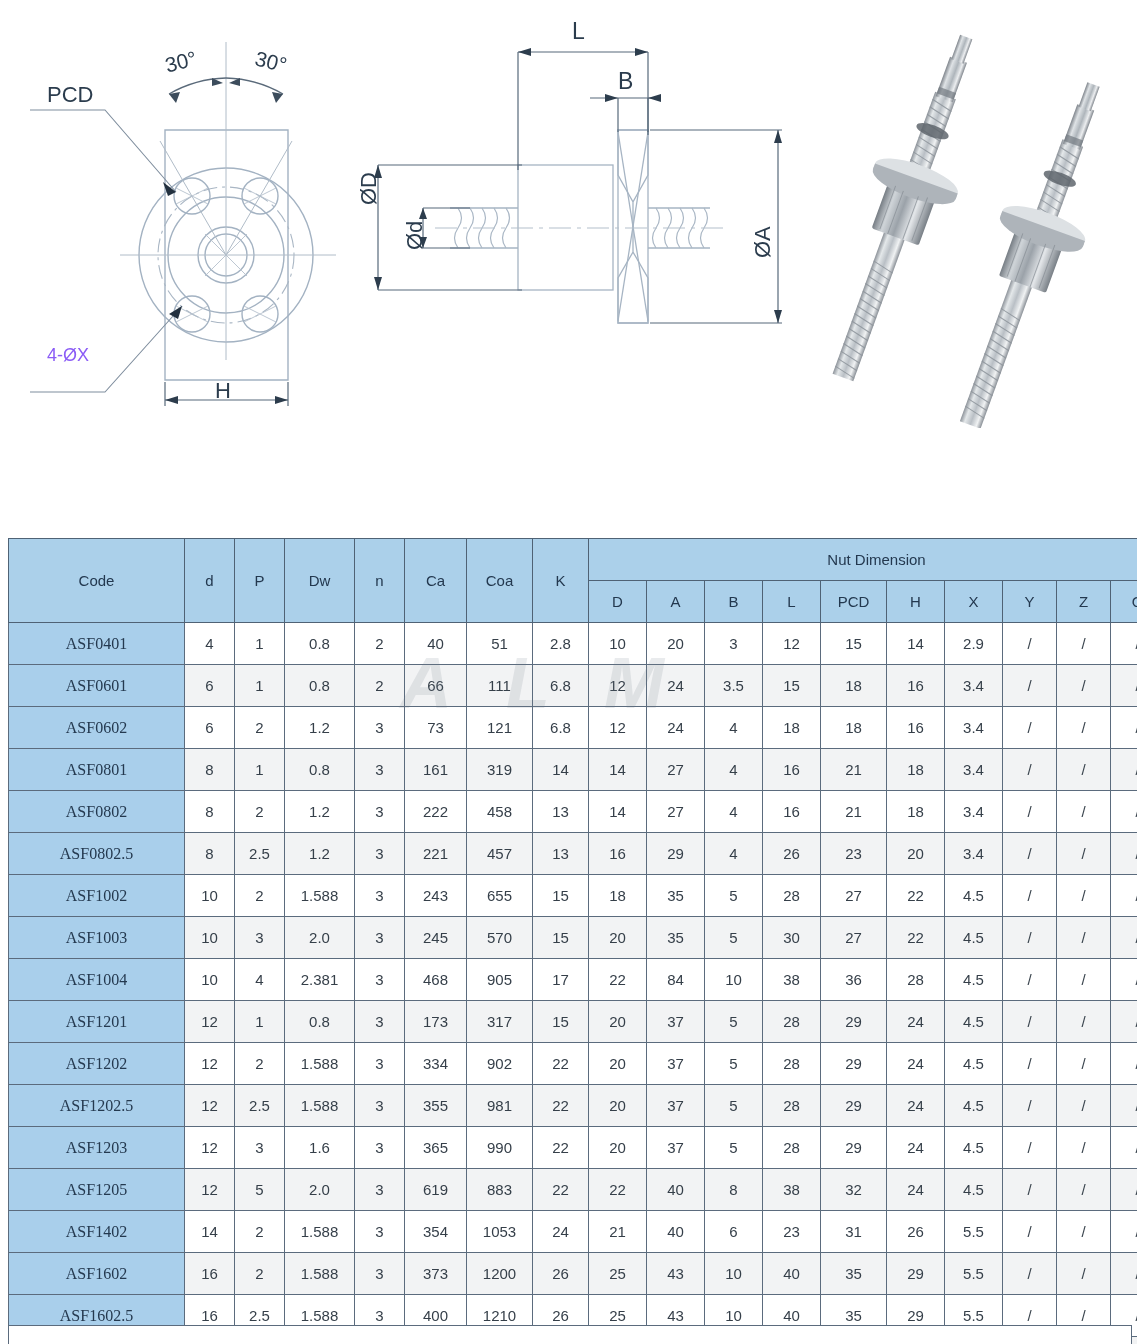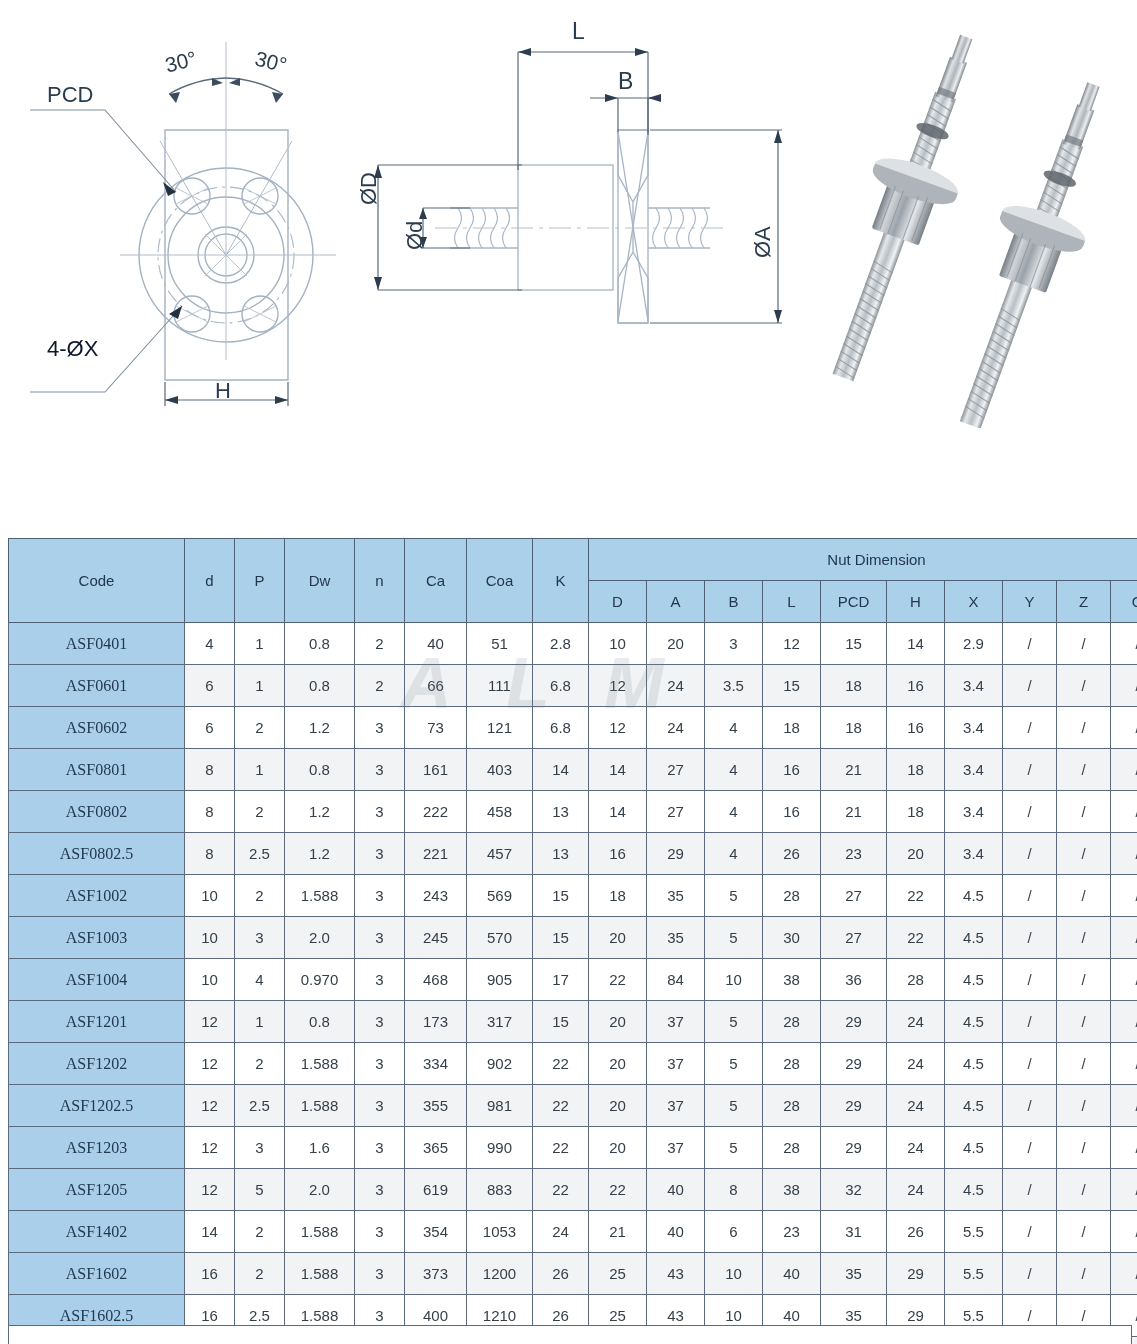--- a/index.html
+++ b/index.html
@@ -176,21 +176,21 @@
       <line x1="165" y1="382" x2="165" y2="406"></line>
       <line x1="288" y1="382" x2="288" y2="406"></line>
     </g>
     <g fill="#2c3c4c">
       <polygon points="165,400 178,396 178,404"></polygon>
       <polygon points="288,400 275,396 275,404"></polygon>
     </g>
   </svg>
 
   <div style="position:absolute;left:47px;top:82px;font-size:22px;color:#2b3c4d;">PCD</div>
-  <div style="position:absolute;left:47px;top:336px;font-size:22px;color:#0f172a;">4-ØX</div>
+  <div style="position:absolute;left:47px;top:345px;font-size:18px;color:#8b5cf6;">4-ØX</div>
   <div style="position:absolute;left:165px;top:50px;font-size:21px;color:#2b3c4d;transform:rotate(-14deg);">30°</div>
   <div style="position:absolute;left:255px;top:50px;font-size:21px;color:#2b3c4d;transform:rotate(14deg);">30°</div>
   <div style="position:absolute;left:215px;top:378px;font-size:22px;color:#2b3c4d;">H</div>
 
   <svg class="dwg-svg" style="left:350px;top:20px;" width="460" height="370" viewBox="0 0 460 370">
     <g fill="none" stroke="#a6b4c3" stroke-width="1.3">
 
       <rect x="168" y="145" width="95" height="125"></rect>
 
       <path d="M268,110 L298,110 L298,155 L283,182 L283,232 L298,258 L298,303 L268,303 L268,258 L283,232 L283,182 L268,155 Z"></path>
@@ -516,21 +516,21 @@
           <td class="slash">/</td>
           <td class="slash">/</td>
         </tr>
         <tr class="even">
           <td class="code-cell">ASF0801</td>
           <td class="num">8</td>
           <td class="num">1</td>
           <td class="num">0.8</td>
           <td class="num">3</td>
           <td class="num">161</td>
-          <td class="num">403</td>
+          <td class="num">319</td>
           <td class="num">14</td>
           <td class="num">14</td>
           <td class="num">27</td>
           <td class="num">4</td>
           <td class="num">16</td>
           <td class="num">21</td>
           <td class="num">18</td>
           <td class="num">3.4</td>
           <td class="slash">/</td>
           <td class="slash">/</td>
@@ -576,21 +576,21 @@
           <td class="slash">/</td>
           <td class="slash">/</td>
         </tr>
         <tr class="odd">
           <td class="code-cell">ASF1002</td>
           <td class="num">10</td>
           <td class="num">2</td>
           <td class="num">1.588</td>
           <td class="num">3</td>
           <td class="num">243</td>
-          <td class="num">569</td>
+          <td class="num">655</td>
           <td class="num">15</td>
           <td class="num">18</td>
           <td class="num">35</td>
           <td class="num">5</td>
           <td class="num">28</td>
           <td class="num">27</td>
           <td class="num">22</td>
           <td class="num">4.5</td>
           <td class="slash">/</td>
           <td class="slash">/</td>
@@ -613,21 +613,21 @@
           <td class="num">22</td>
           <td class="num">4.5</td>
           <td class="slash">/</td>
           <td class="slash">/</td>
           <td class="slash">/</td>
         </tr>
         <tr class="odd">
           <td class="code-cell">ASF1004</td>
           <td class="num">10</td>
           <td class="num">4</td>
-          <td class="num">0.970</td>
+          <td class="num">2.381</td>
           <td class="num">3</td>
           <td class="num">468</td>
           <td class="num">905</td>
           <td class="num">17</td>
           <td class="num">22</td>
           <td class="num">84</td>
           <td class="num">10</td>
           <td class="num">38</td>
           <td class="num">36</td>
           <td class="num">28</td>

